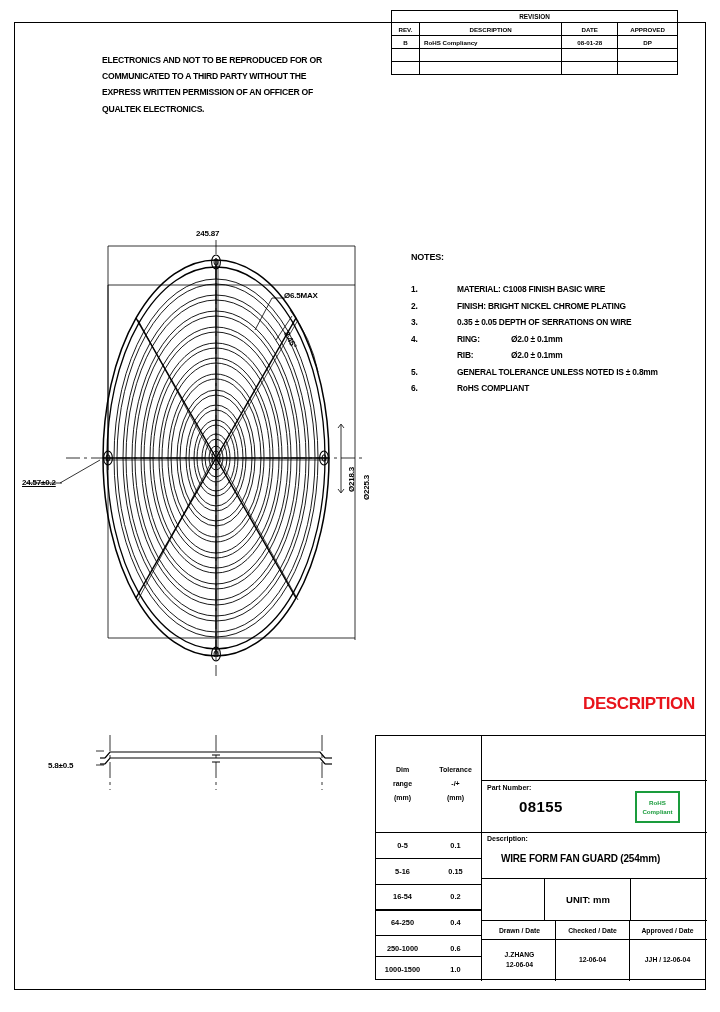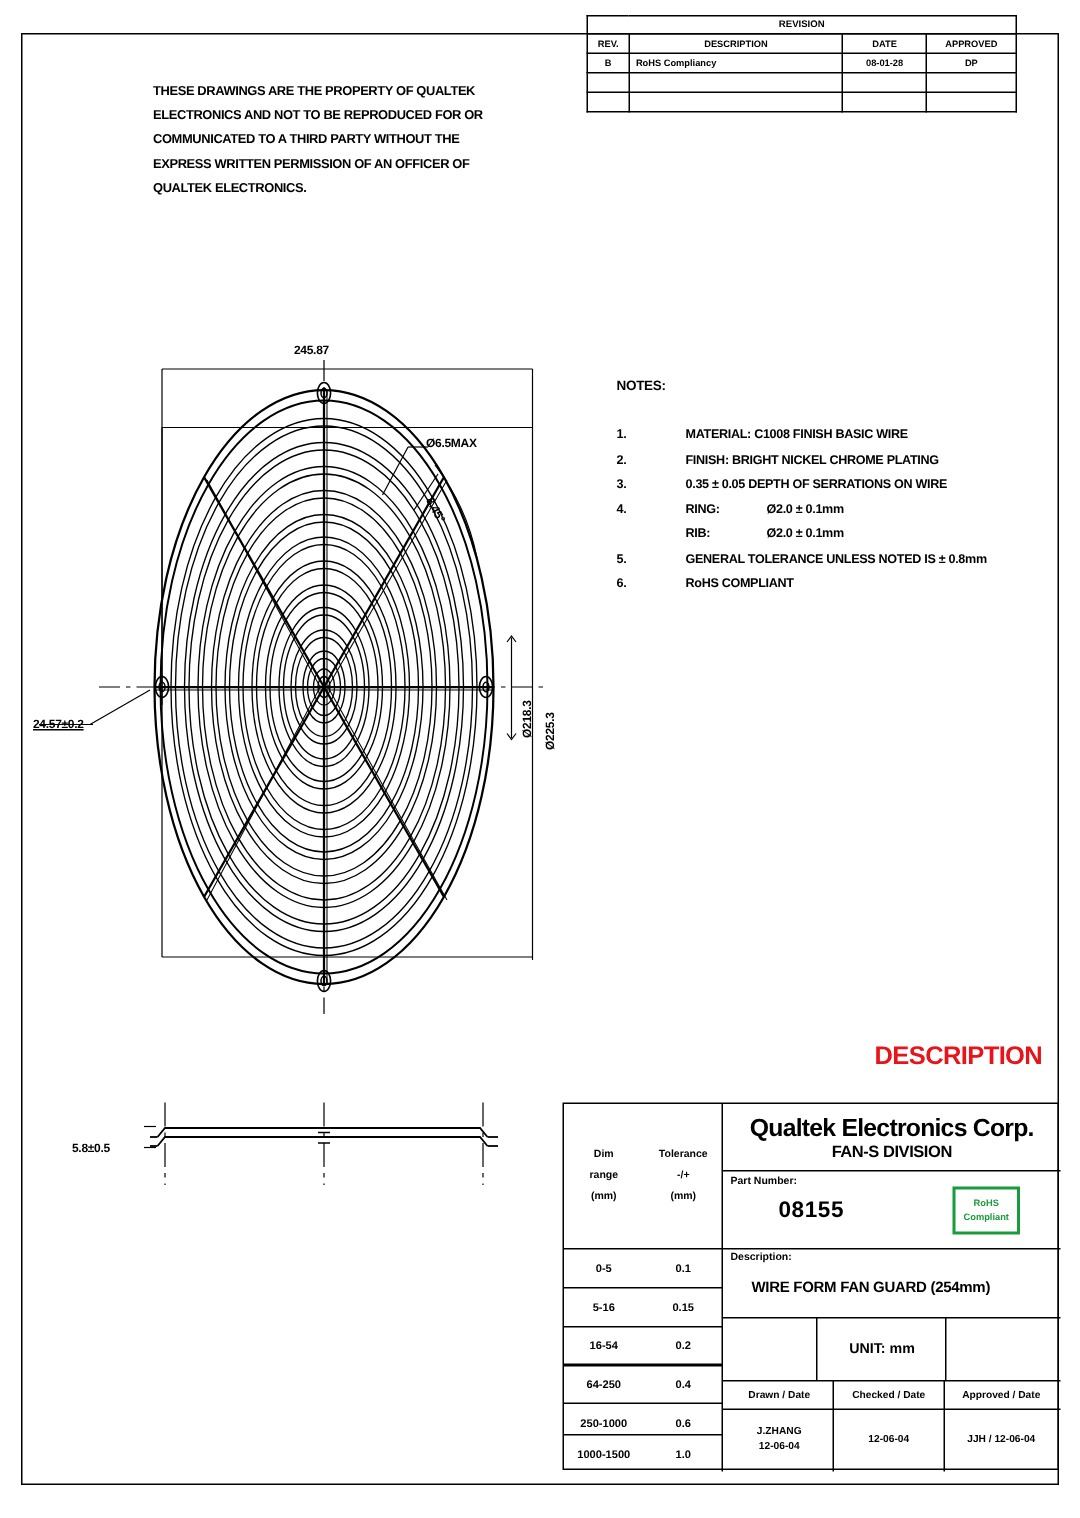--- a/index.html
+++ b/index.html
@@ -145,21 +145,20 @@
     letter-spacing: -0.2px;
   }
   .rot90 { transform: rotate(-90deg); transform-origin: left top; }
 </style>
 </head>
 <body>
 
 <div id="sheet"></div>
 
 <div id="prop-block">
-  <div>THESE DRAWINGS ARE THE PROPERTY OF QUALTEK</div>
   <div>ELECTRONICS AND NOT TO BE REPRODUCED FOR OR</div>
   <div>COMMUNICATED TO A THIRD PARTY WITHOUT THE</div>
   <div>EXPRESS WRITTEN PERMISSION OF AN OFFICER OF</div>
   <div>QUALTEK ELECTRONICS.</div>
 </div>
 
 <table id="rev-table">
   <tbody>
       <tr class="title-row">
     <td colspan="4">REVISION</td>
@@ -423,24 +422,20 @@
     <span>250-1000</span>
     <span>0.6</span>
   </div>
   <div class="tb-line tb-h" style="left:0; top:220px; width:106px;"></div>
 
   <div class="tol-row" style="top:220.8px;">
     <span>1000-1500</span>
     <span>1.0</span>
   </div>
 
-  <div id="company">
-    <div class="c1">Qualtek Electronics Corp.</div>
-    <div class="c2">FAN-S DIVISION</div>
-  </div>
   <div class="tb-line tb-h" style="left:106px; top:44px; width:225px;"></div>
 
   <div id="pn-zone">
     <div id="pn-label">Part Number:</div>
     <div id="pn-value">08155</div>
     <div id="rohs-stamp">
       <span>RoHS</span>
       <span>Compliant</span>
     </div>
   </div>

